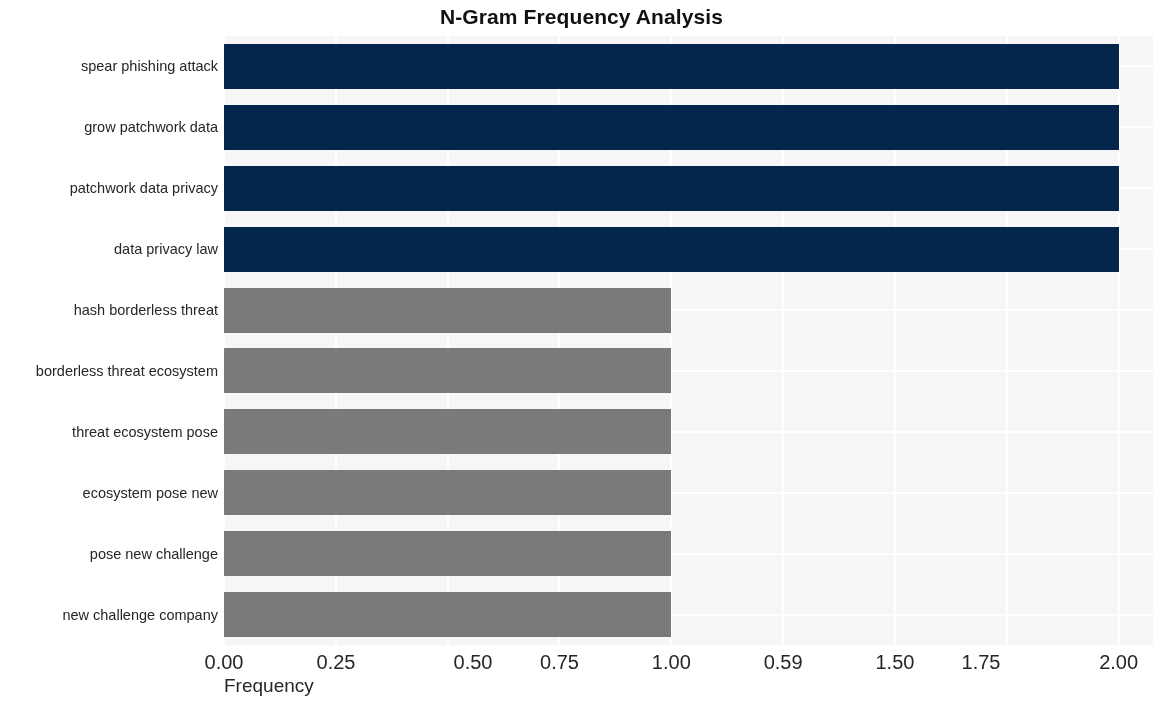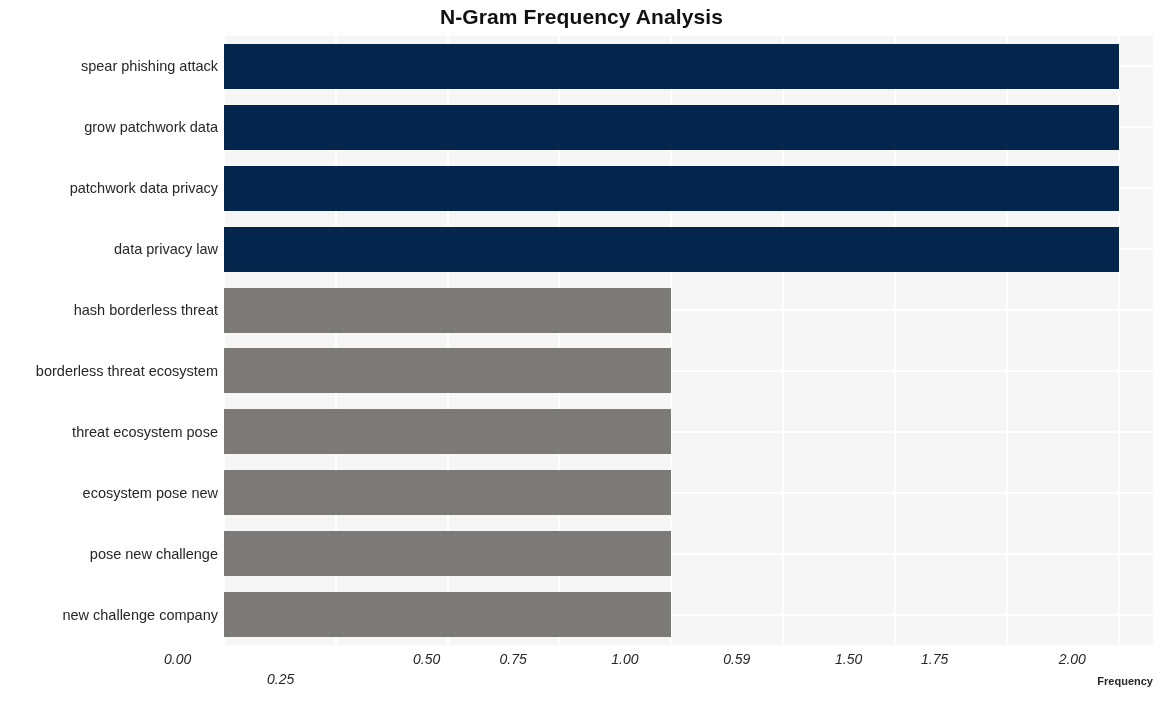--- a/index.html
+++ b/index.html
@@ -79,35 +79,33 @@
     white-space: nowrap;
     line-height: 16px;
   }
 
   
   .xtick {
     position: absolute;
     top: 651px;
     width: 120px;
     margin-left: -60px;
-    text-align: left;
-    font-size: 14px;
+    text-align: center;
+    font-size: 20px;
     color: #262626;
-    font-style: italic;
   }
 
   #xlabel {
     position: absolute;
     left: 224px;
     top: 675px;
     width: 929px;
-    text-align: right;
-    font-size: 11px;
+    text-align: left;
+    font-size: 19px;
     color: #262626;
-    font-weight: bold;
   }
 </style>
 </head>
 <body>
 
 <div id="figure">
 
   <div id="chart-title">N-Gram Frequency Analysis</div>
 
   <div id="plot-area">
@@ -149,21 +147,21 @@
       <div class="ytick" style="top: 241.15px;">data privacy law</div>
       <div class="ytick" style="top: 302.05px;">hash borderless threat</div>
       <div class="ytick" style="top: 362.95px;">borderless threat ecosystem</div>
       <div class="ytick" style="top: 423.85px;">threat ecosystem pose</div>
       <div class="ytick" style="top: 484.75px;">ecosystem pose new</div>
       <div class="ytick" style="top: 545.65px;">pose new challenge</div>
       <div class="ytick" style="top: 606.55px;">new challenge company</div>
     </div>
   <div id="xtick-layer">
       <div class="xtick" style="left: 224px;">0.00</div>
-      <div class="xtick" style="left: 327px; margin-top: 20px;">0.25</div>
+      <div class="xtick" style="left: 336px;">0.25</div>
       <div class="xtick" style="left: 473px;">0.50</div>
       <div class="xtick" style="left: 559.492px;">0.75</div>
       <div class="xtick" style="left: 671.323px;">1.00</div>
       <div class="xtick" style="left: 783.154px;">0.59</div>
       <div class="xtick" style="left: 894.984px;">1.50</div>
       <div class="xtick" style="left: 981px;">1.75</div>
       <div class="xtick" style="left: 1118.65px;">2.00</div>
     </div>
 
   <div id="xlabel">Frequency</div>

